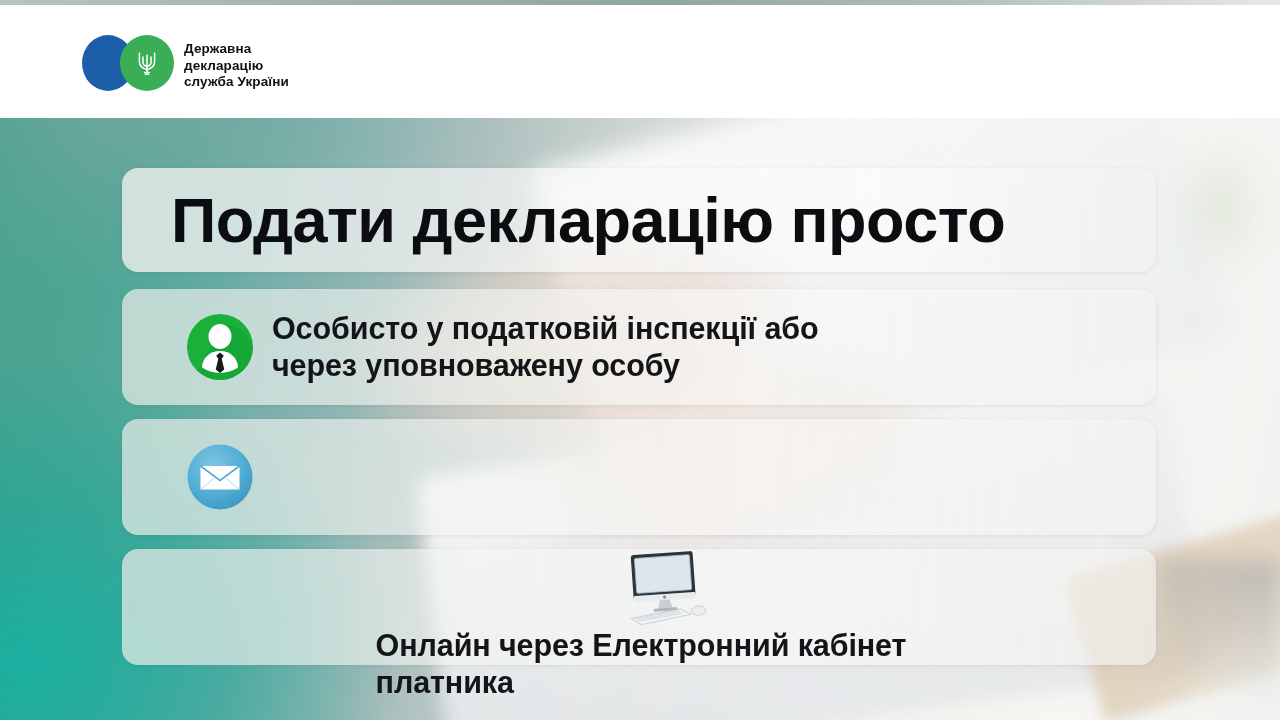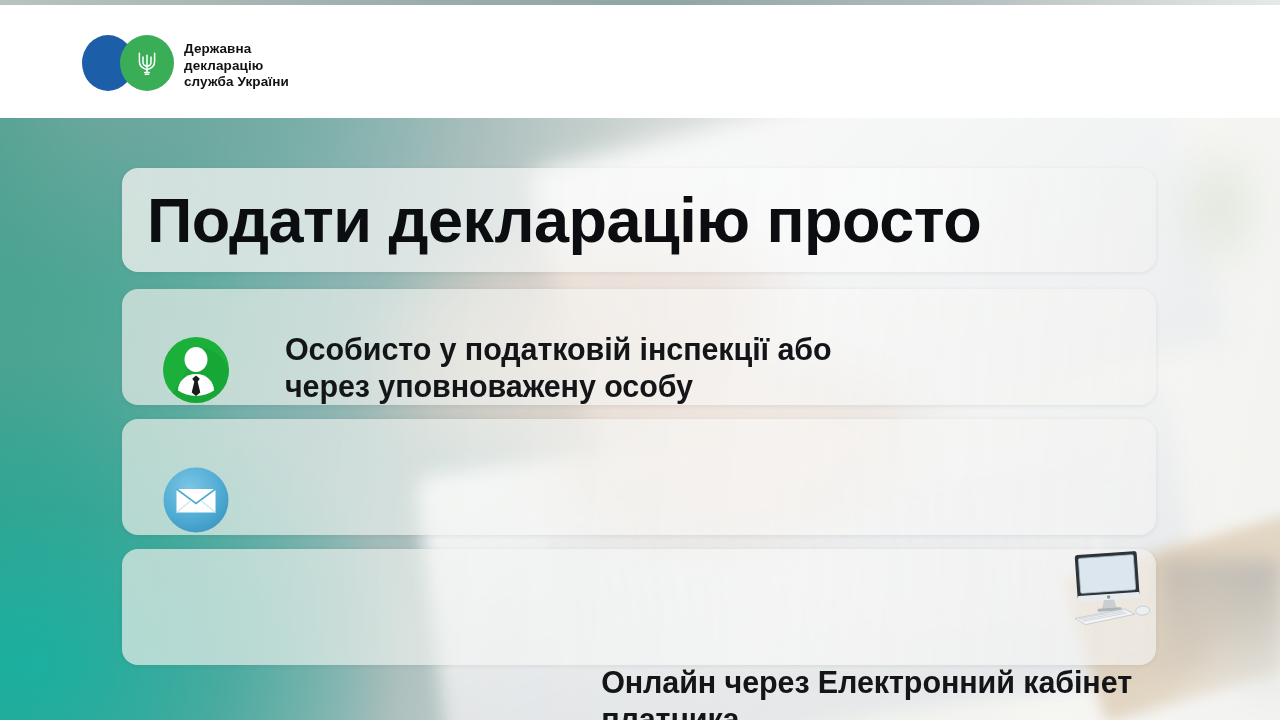--- a/index.html
+++ b/index.html
@@ -164,20 +164,21 @@
     position: absolute;
     left: 122px; top: 168px;
     width: 1034px;
   }
   .card {
     position: relative;
     border-radius: 16px;
     background: rgba(255,255,255,0.62);
     box-shadow: 0 1px 4px rgba(60,70,70,0.10);
     backdrop-filter: blur(1.5px);
+    padding-left: 24px;
   }
   .card-title {
     height: 104px;
     margin-bottom: 17px;
     display: flex;
     align-items: center;
     background: linear-gradient(95deg, rgba(236,238,236,0.82) 0%, rgba(246,247,246,0.70) 38%, rgba(252,252,252,0.66) 72%, rgba(240,241,240,0.72) 100%);
   }
   .card-title h1 {
     margin: 0;
@@ -186,23 +187,22 @@
     line-height: 66px;
     font-weight: bold;
     color: #0b0d10;
     letter-spacing: -0.5px;
     white-space: nowrap;
   }
   .card-item {
     height: 116px;
     margin-bottom: 14px;
     display: flex;
-    align-items: flex-end;
+    align-items: center;
     background: linear-gradient(95deg, rgba(231,236,231,0.72) 0%, rgba(242,245,242,0.62) 30%, rgba(250,250,249,0.60) 62%, rgba(243,243,241,0.66) 100%);
-    gap: 37px;
   }
   .card-item:last-child { margin-bottom: 4px; flex-direction: column; }
   .item-icon {
     flex: 0 0 auto;
     width: 96px;
     margin-left: 26px;
     display: flex;
     align-items: center;
     justify-content: center;
   }

